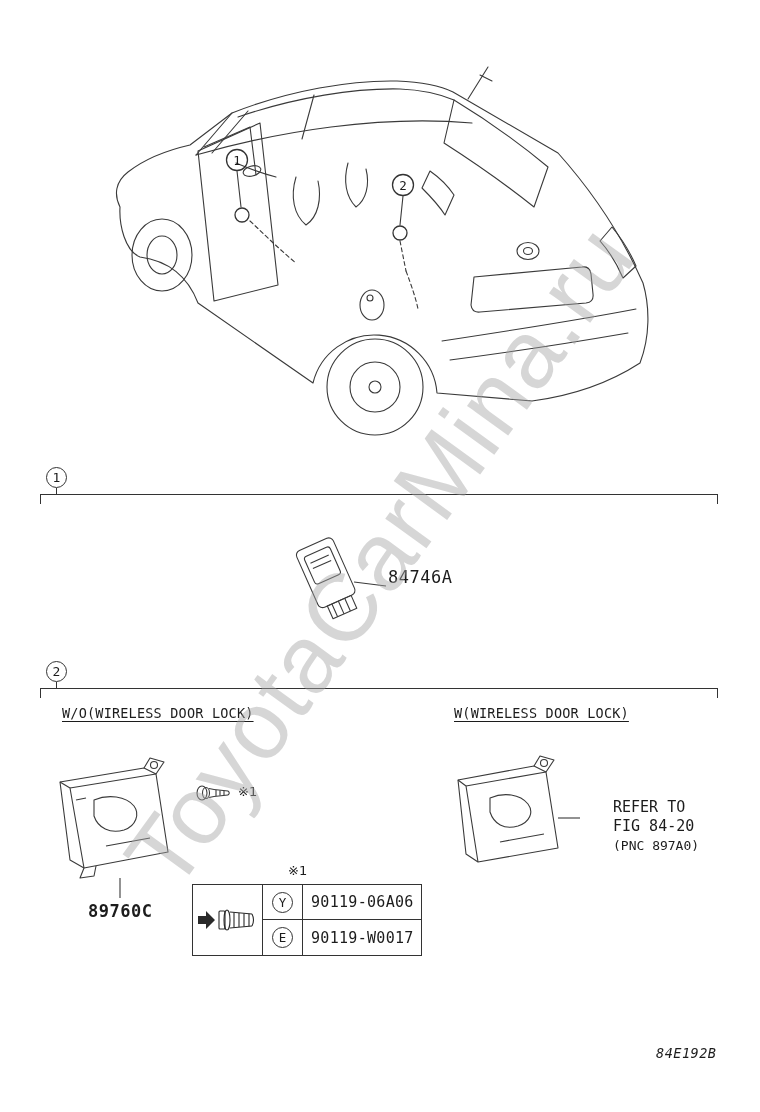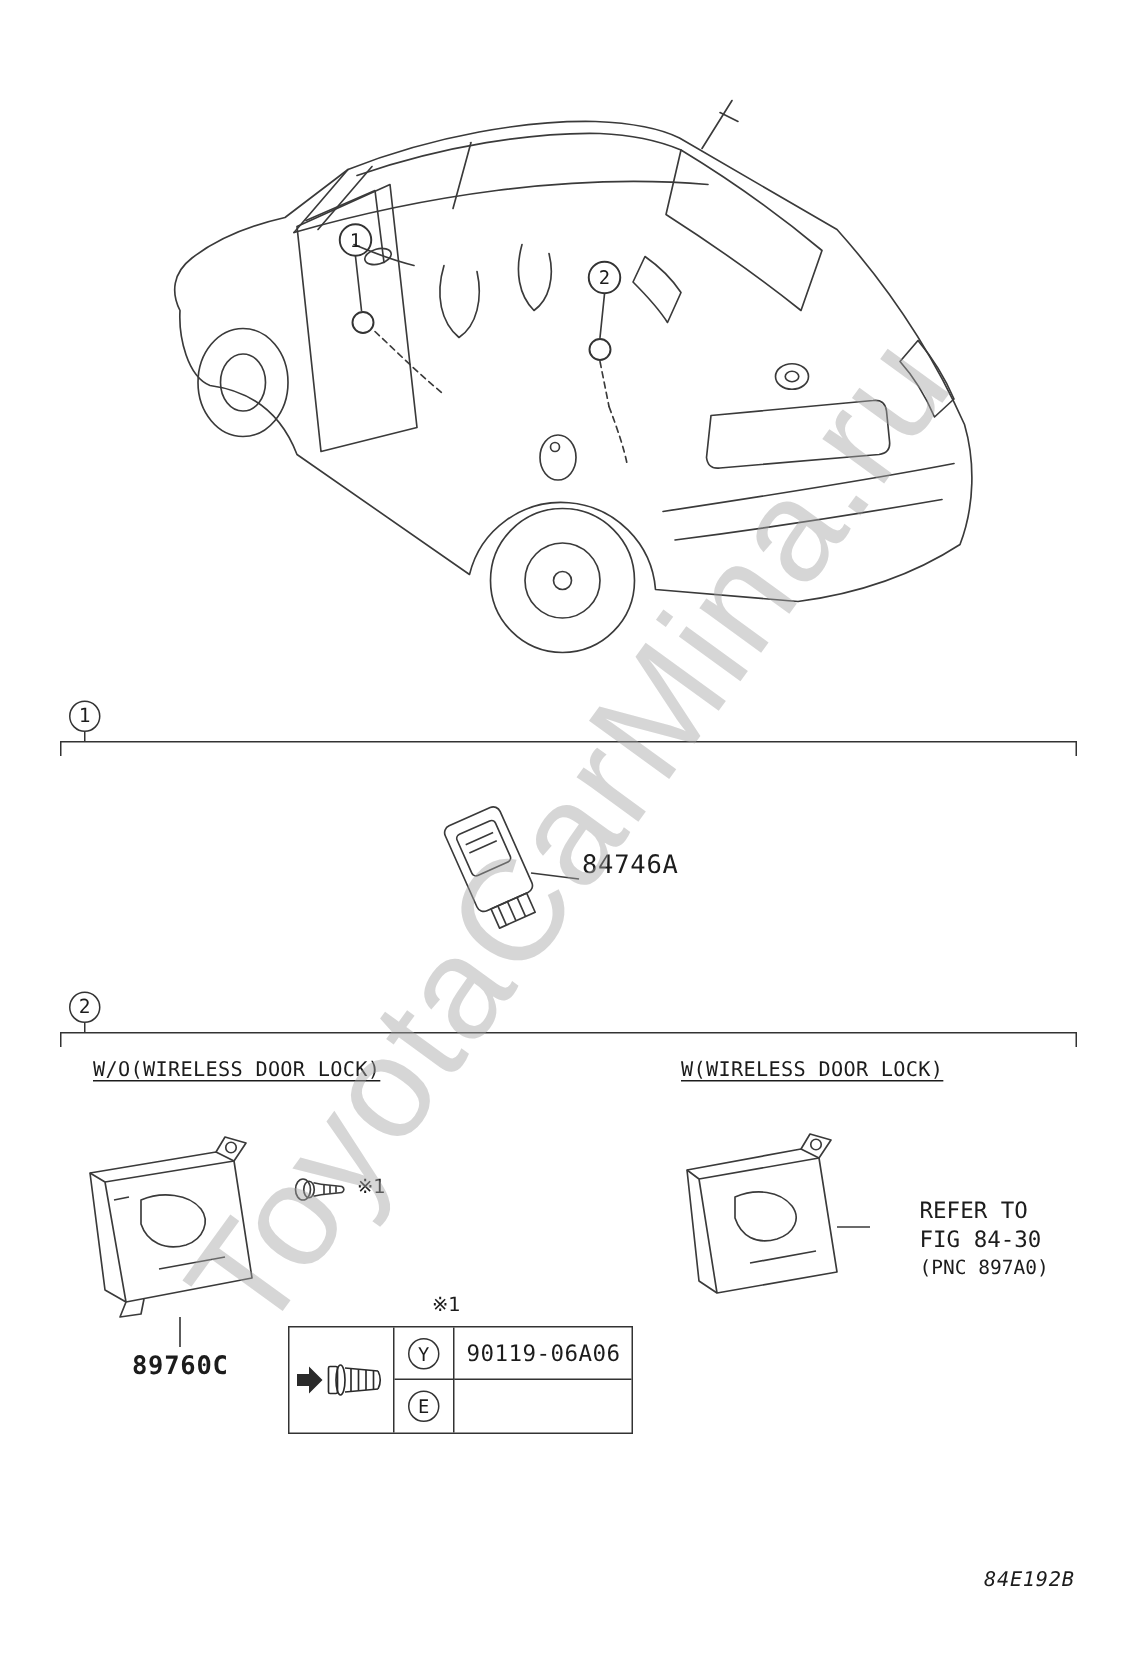--- a/index.html
+++ b/index.html
@@ -196,21 +196,21 @@
       <path d="M 88,10 L 94,0 L 108,4 L 100,16"></path>
       <circle cx="98" cy="7" r="3.5"></circle>
       <path d="M 44,42 C 58,36 74,38 82,48 C 88,56 84,66 72,70 C 58,74 48,68 44,56 Z"></path>
       <path d="M 54,86 L 98,78"></path>
       <path d="M 112,62 L 134,62"></path>
     </g>
   </svg>
 
   <div class="refer-block layer" style="left:582px; top:798px;">
     <div class="ln">REFER TO</div>
-    <div class="ln">FIG 84-30</div>
+    <div class="ln">FIG 84-20</div>
     <div class="ln small">(PNC 897A0)</div>
   </div>
 
   <div class="note-mark layer" style="left:288px; top:863px;">※1</div>
 
   <div class="fastener-table layer">
     <div class="cell cell-bolt">
       <svg width="68" height="40" viewBox="0 0 68 40">
         <polygon points="4,16 12,16 12,11 21,20 12,29 12,24 4,24" fill="#2a2a2a"></polygon>
         <g stroke="#2a2a2a" fill="none" stroke-width="1.1">
@@ -228,19 +228,22 @@
       </div>
     </div>
     <div class="cell cell-pn row1">
       <span>90119-06A06</span>
     </div>
     <div class="cell cell-mark">
       <div class="circle-mark">
         <span>E</span>
       </div>
     </div>
+    <div class="cell cell-pn">
+      <span>90119-W0017</span>
+    </div>
   </div>
 
   <div class="doc-code layer" style="left:656px; top:1045px;">84E192B</div>
 
   <div class="watermark">ToyotaCarMina.ru</div>
 
 </div>
 
 </body></html>

